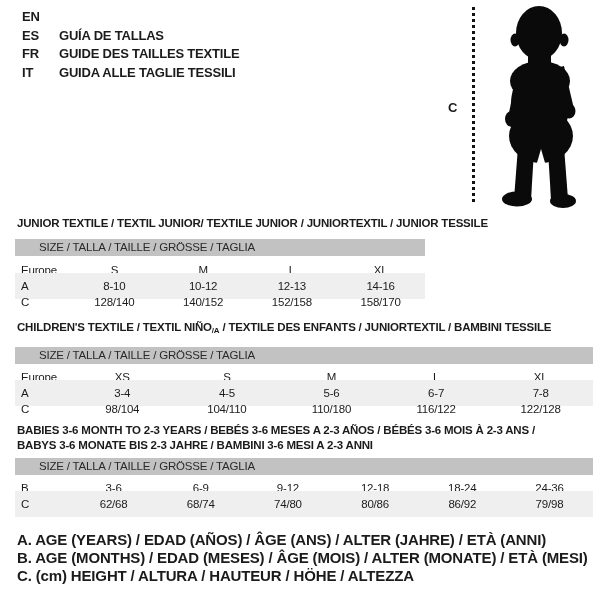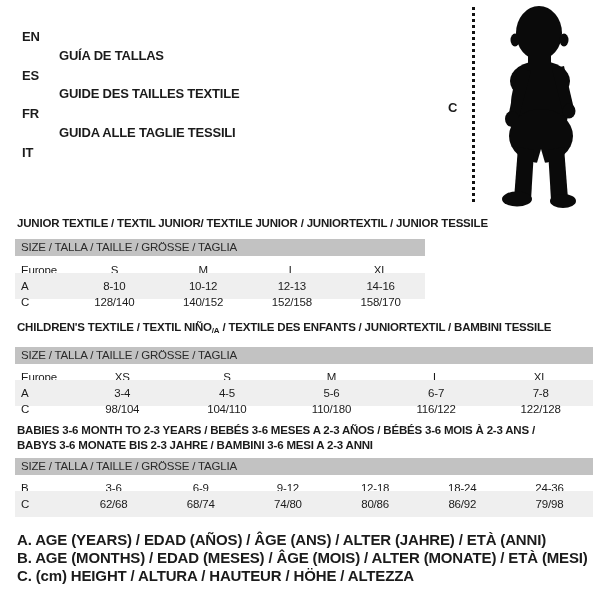--- a/index.html
+++ b/index.html
@@ -5,38 +5,38 @@
   html,body{margin:0;padding:0;}
   body{
     width:600px;height:600px;position:relative;background:#ffffff;
     font-family:"Liberation Sans","DejaVu Sans",sans-serif;
     color:#1b1b1b;overflow:hidden;
     -webkit-font-smoothing:antialiased;
   }
   
   .lang-block{position:absolute;left:22px;top:8px;}
   .lang-row{display:flex;line-height:18.6px;font-size:13px;font-weight:bold;letter-spacing:-0.2px;}
-  .lang-code{width:37px;flex:0 0 37px;margin-top:20px;}
+  .lang-code{width:37px;flex:0 0 37px;}
   
   .figure-area{position:absolute;left:440px;top:0;width:160px;height:215px;}
   .dash-line{
     position:absolute;left:32px;top:7px;width:3px;height:198px;
     background:repeating-linear-gradient(to bottom,#121212 0 3px,transparent 3px 6px);
   }
   .height-label{position:absolute;left:8px;top:100px;font-size:13px;font-weight:bold;}
   .silhouette{position:absolute;left:46px;top:3px;}
   
   .tbl-title{
     position:absolute;left:17px;font-size:11.5px;font-weight:bold;
     letter-spacing:-0.2px;white-space:nowrap;
   }
   .tbl-title .sub{font-size:8px;vertical-align:-2px;}
   .size-bar{
     position:absolute;left:15px;height:17px;background:#c2c2c2;
-    font-size:11.5px;line-height:17px;color:#2a2a2a;padding-left:6px;
+    font-size:11.5px;line-height:17px;color:#2a2a2a;padding-left:24px;
     box-sizing:border-box;letter-spacing:-0.2px;
   }
   .t-row{
     position:absolute;left:15px;height:26px;display:flex;align-items:center;
     font-size:11.5px;letter-spacing:-0.2px;
   }
   .t-row.shaded{background:#efefef;}
   .t-first{flex:0 0 55px;padding-left:6px;box-sizing:border-box;}
   .t-cell{flex:1 1 0;text-align:center;}
   .w-t1{width:410px;}

